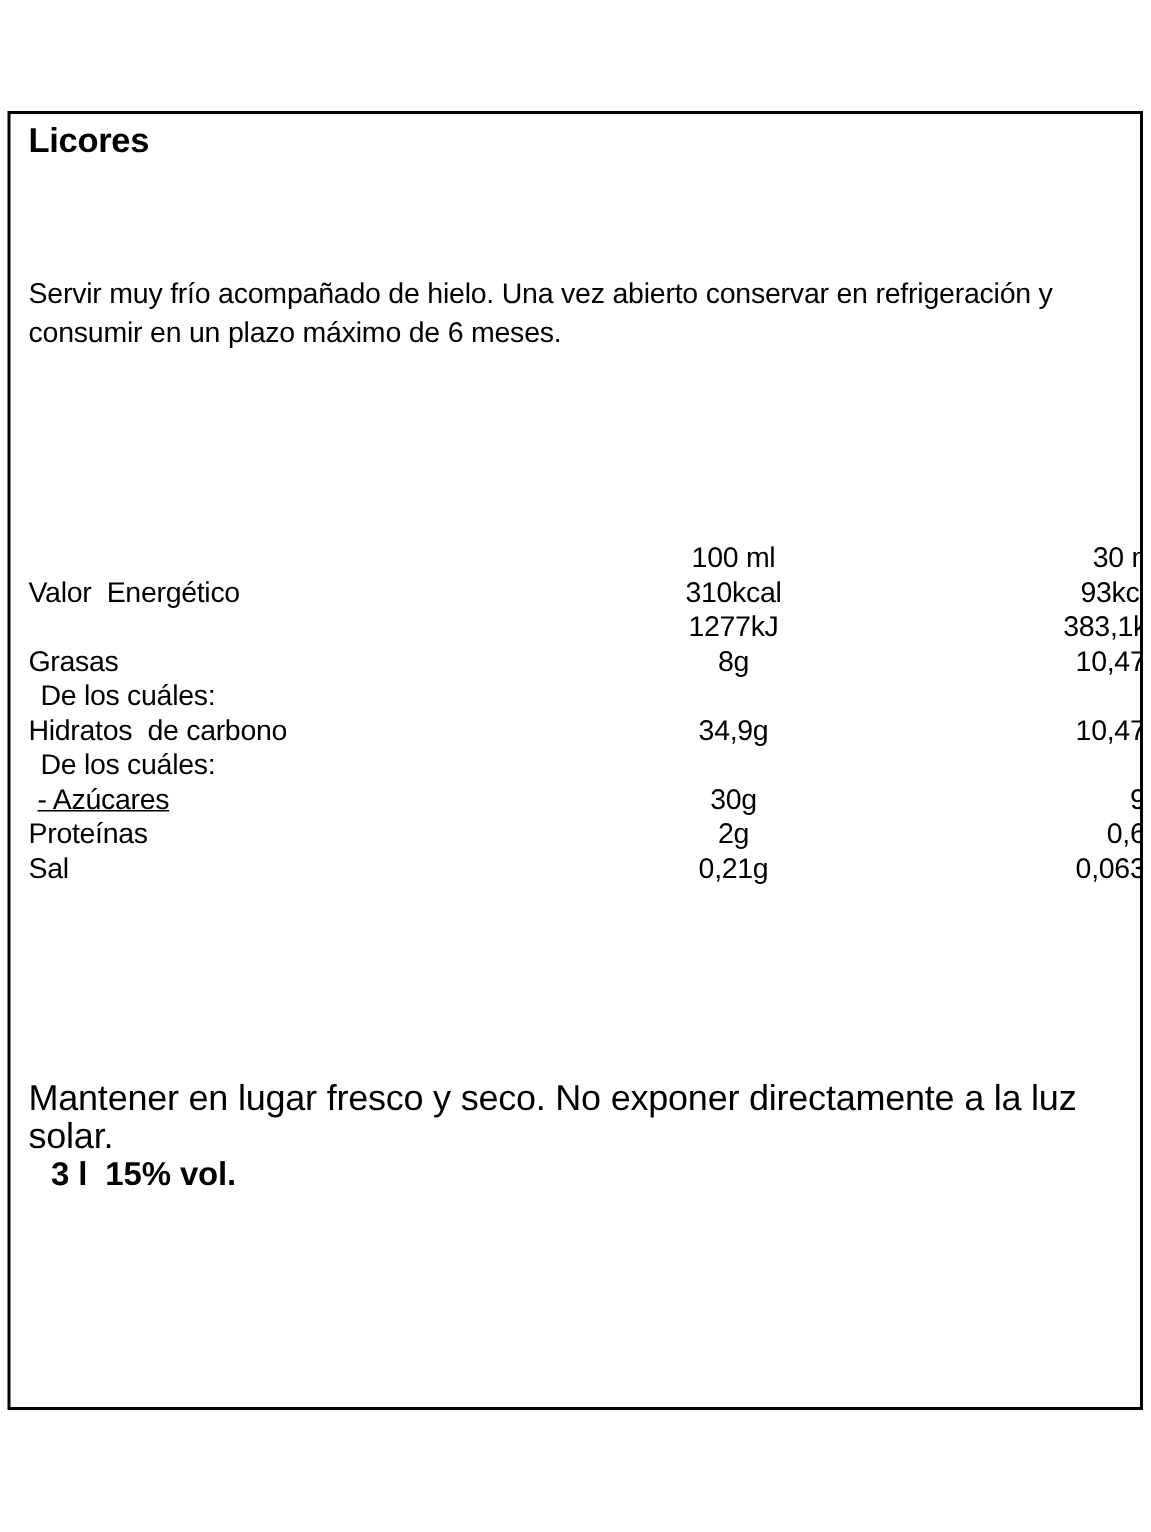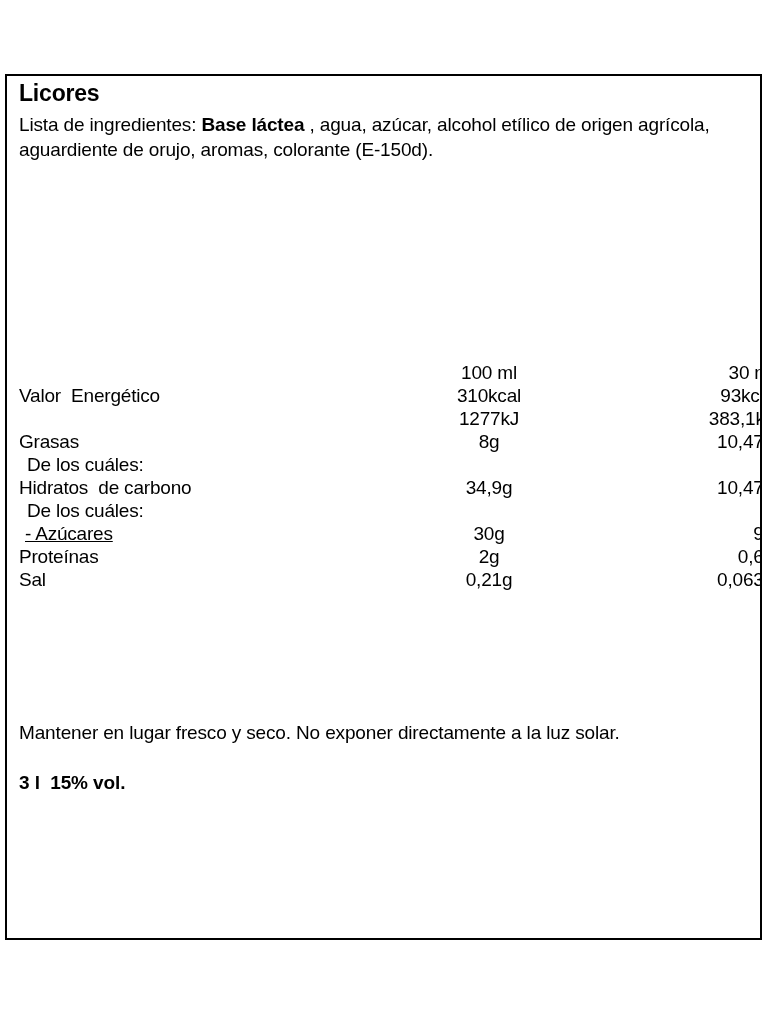--- a/index.html
+++ b/index.html
@@ -95,30 +95,30 @@
   .col-pad     { width: 0px; }
 
   .indent1 { padding-left: 20px !important; }
   .indent2 { padding-left: 18px !important; text-decoration: underline; }
 
   .storage {
     position: absolute;
     left: 12px;
     top: 644px;
     width: 730px;
-    font-size: 19px;
+    font-size: 24px;
     line-height: 25px;
     letter-spacing: -0.15px;
   }
 
   .volume {
     position: absolute;
-    left: 12px;
+    left: 27px;
     top: 694px;
-    font-size: 19px;
+    font-size: 22px;
     font-weight: bold;
     line-height: 25px;
     letter-spacing: -0.1px;
     white-space: pre;
   }
 
   .company {
     position: absolute;
     left: 12px;
     top: 748px;
@@ -150,24 +150,22 @@
   }
 </style>
 </head>
 <body>
 
 <div id="label-panel">
   <div class="inner">
 
     <div class="product-title">Licores</div>
 
-    <div class="ingredients">
-      <span>Lista de ingredientes: </span><b>Base láctea</b><span> , agua, azúcar, alcohol etílico de origen agrícola, aguardiente de orujo, aromas, colorante (E-150d).</span>
-    </div>
-
+
+    <div class="serving">Servir muy frío acompañado de hielo.  Una vez abierto conservar en refrigeración y consumir en un plazo máximo de 6 meses.</div>
 
     <div id="nutrition-table">
       <table>
         <tbody>
             <tr>
               <td class="col-label"></td>
               <td class="col-v1">100 ml</td>
               <td class="col-v2">30 ml</td>
               <td class="col-pad"></td>
             </tr>

